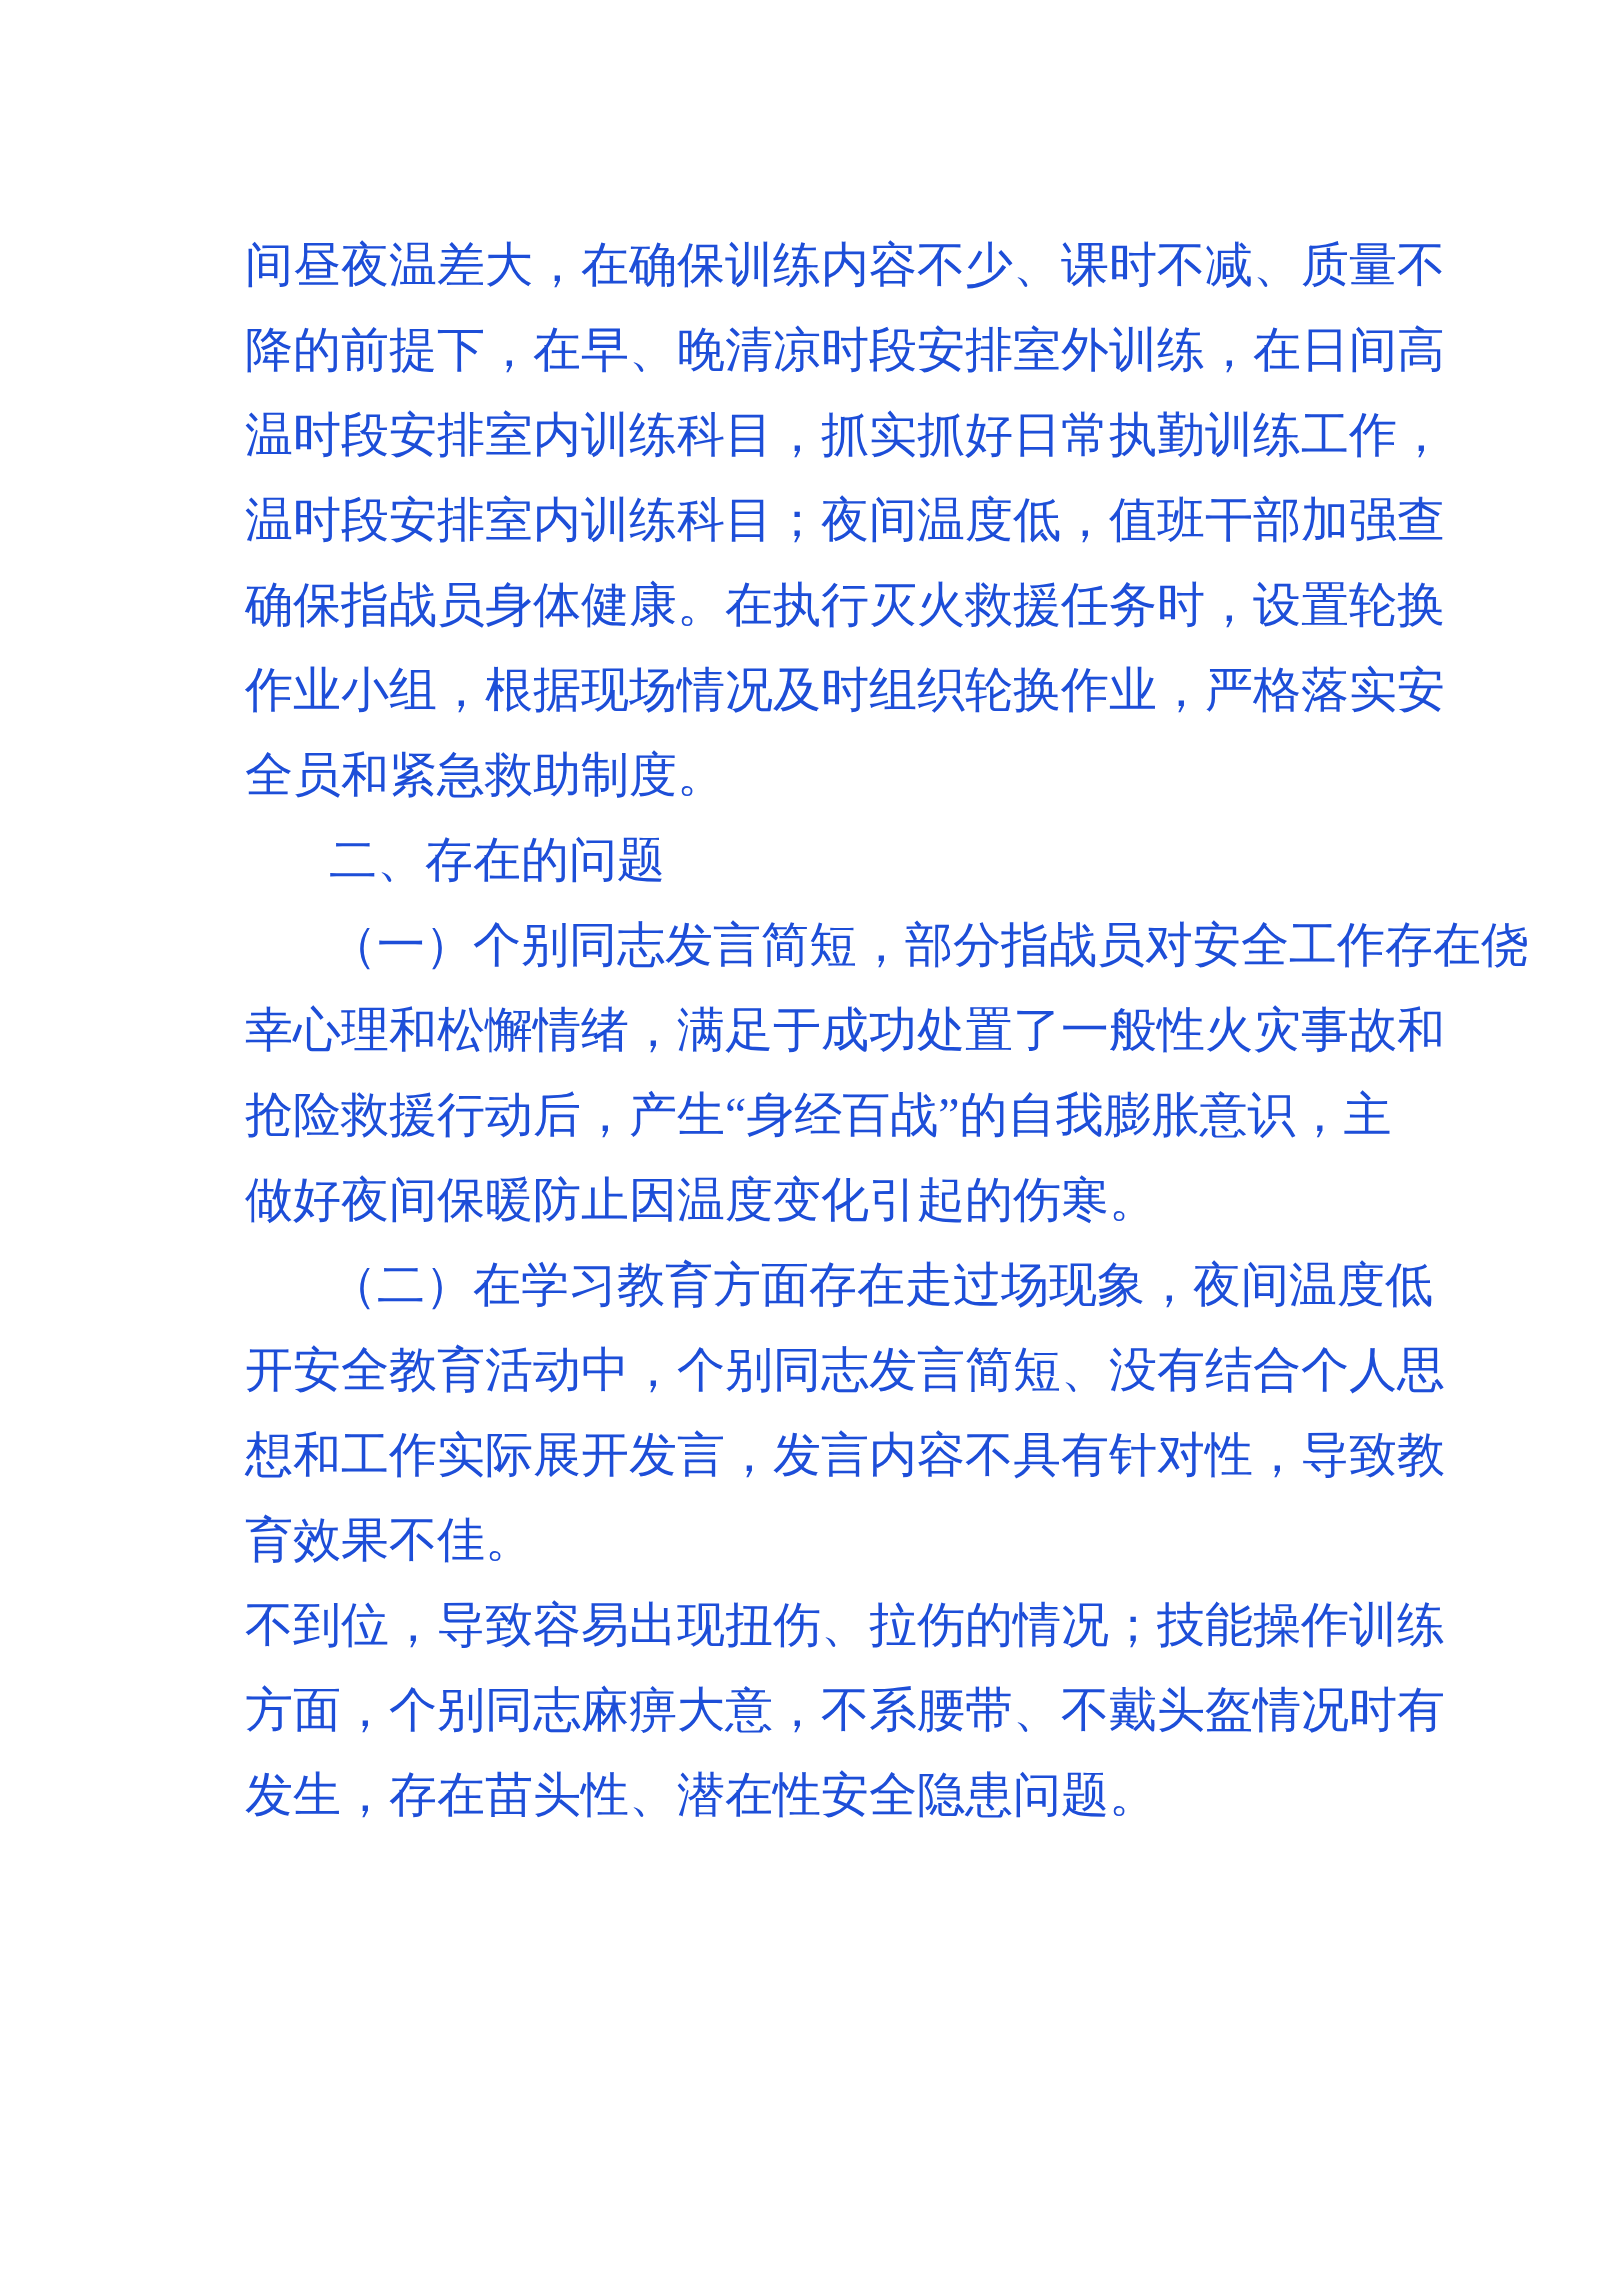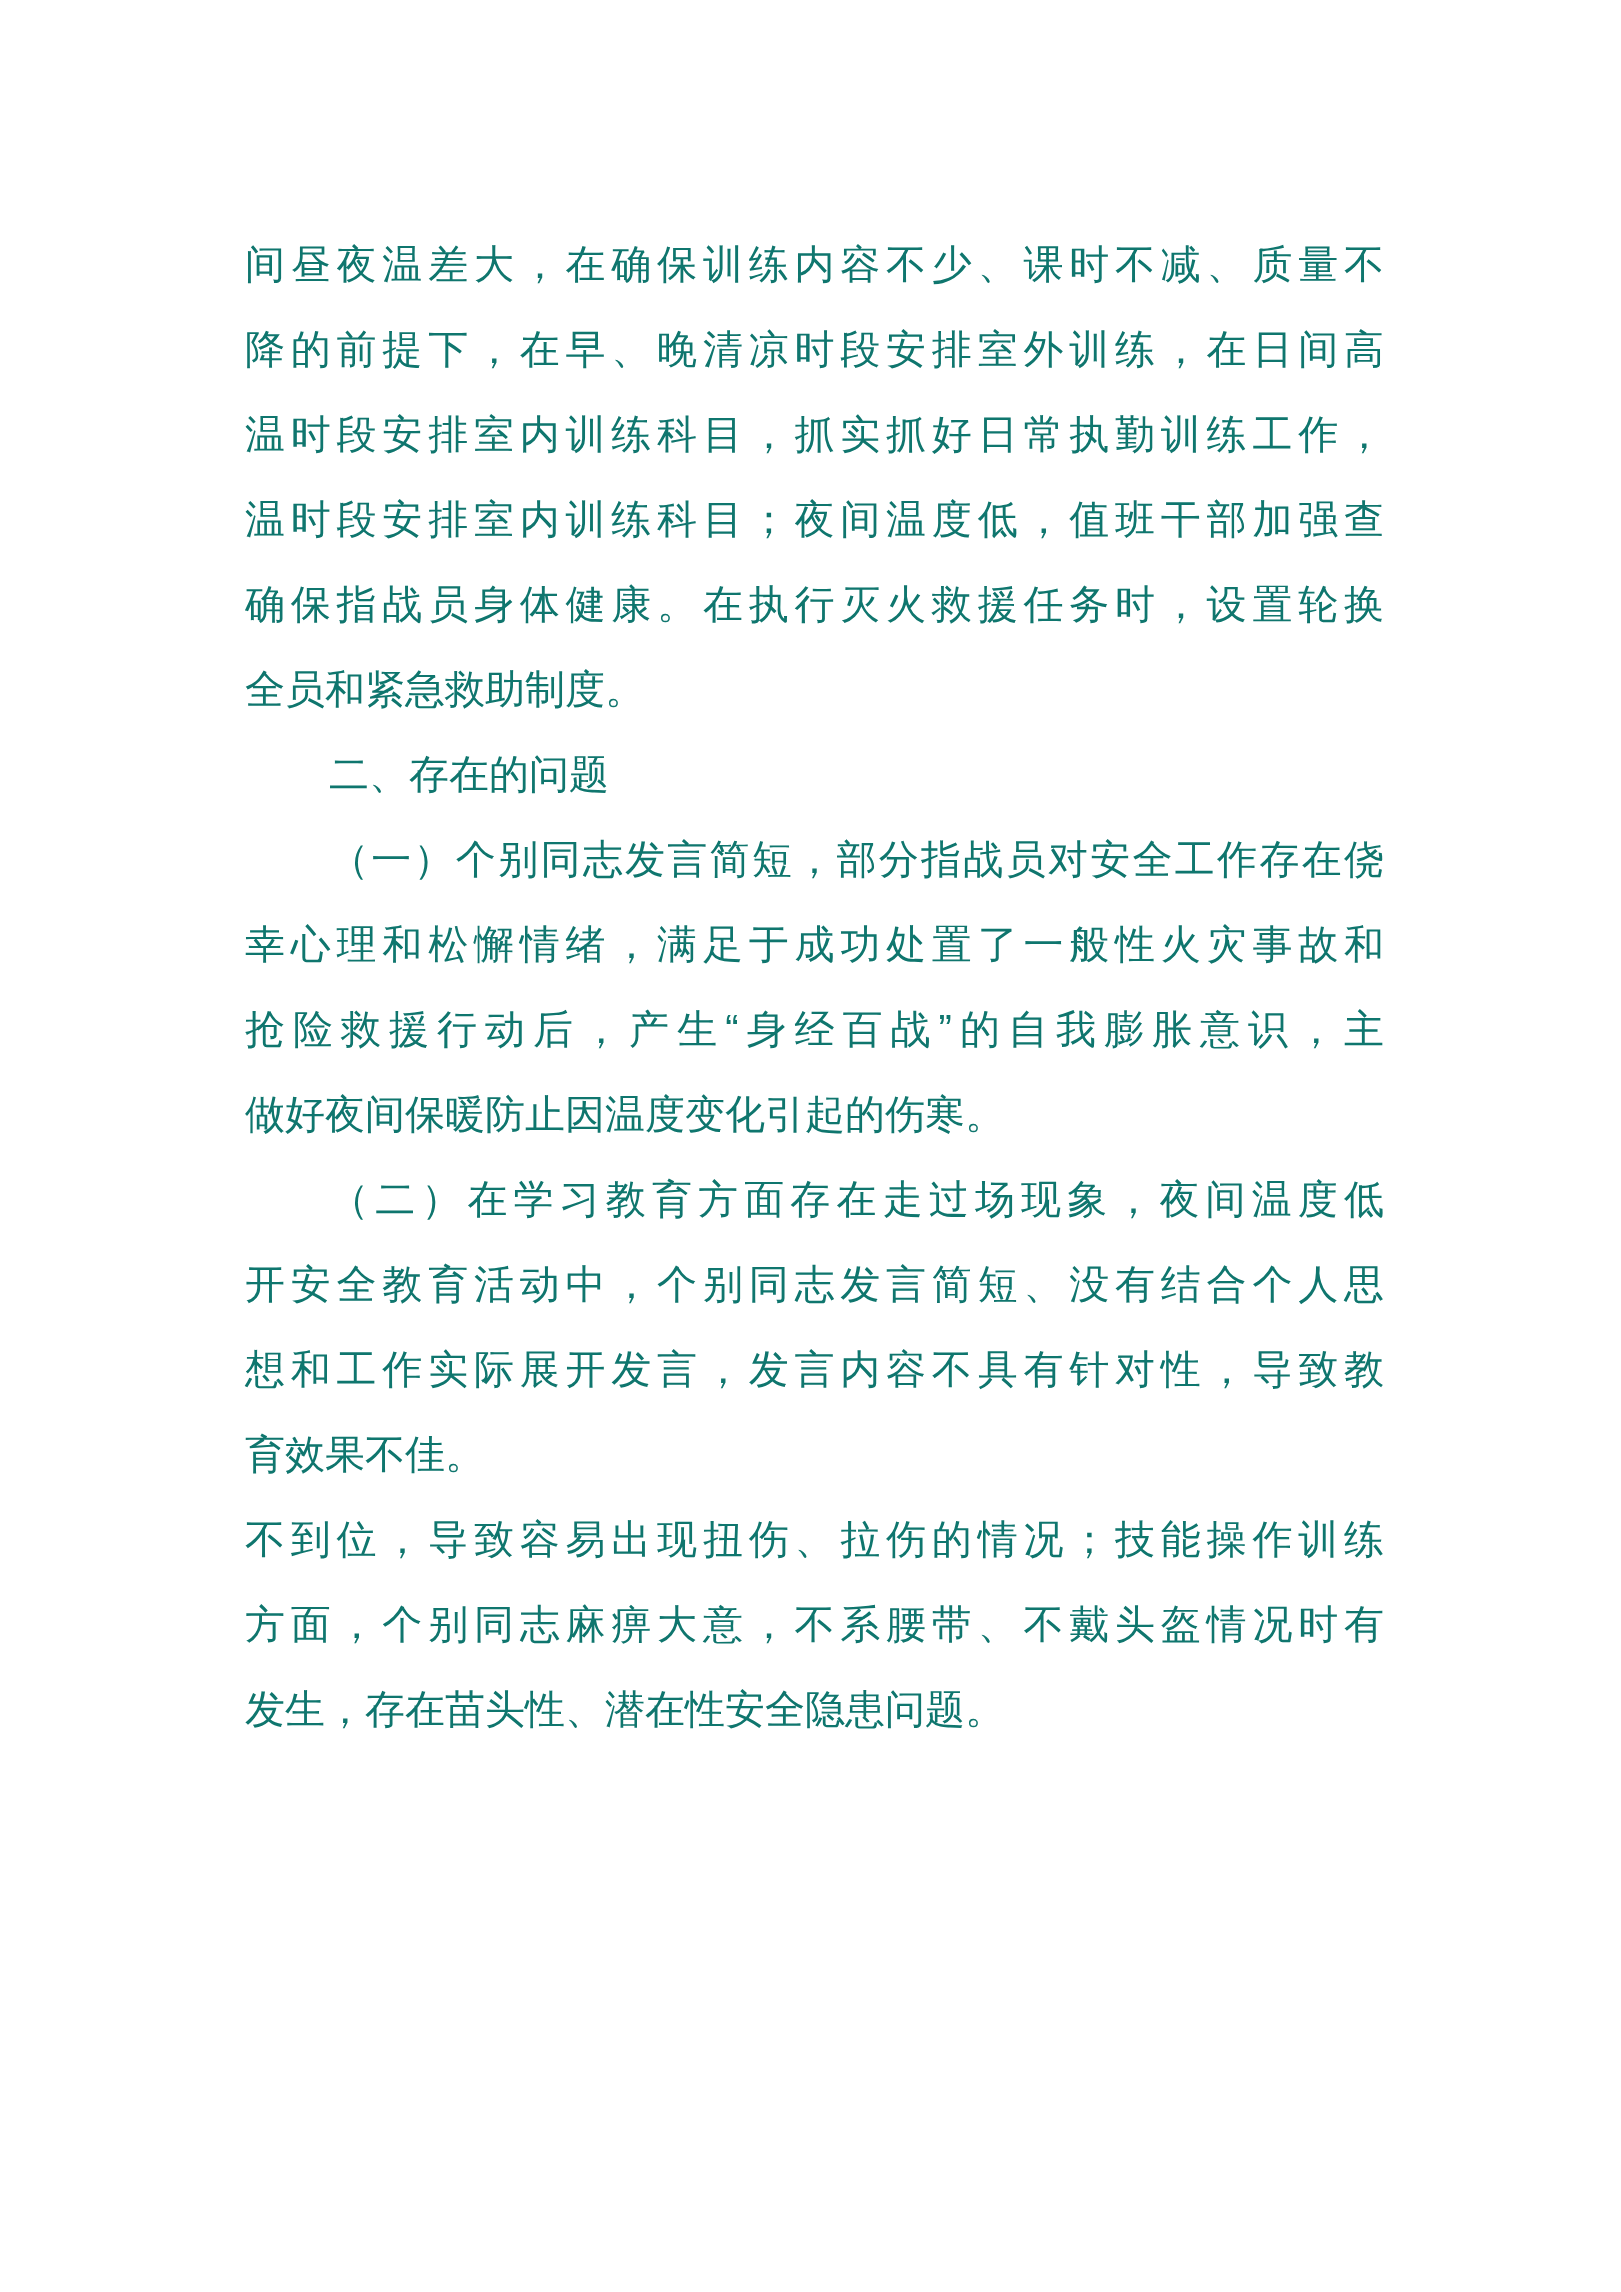--- a/index.html
+++ b/index.html
@@ -1,37 +1,38 @@
 <!DOCTYPE html>
 <html><head>
 <meta charset="utf-8">
 <style>
   html, body { margin: 0; padding: 0; background: #ffffff; }
   body { width: 1621px; height: 2293px; position: relative; overflow: hidden; }
   .page {
     position: absolute; left: 245px; top: 222px; width: 1139px;
-    font-family: Liberation Sans, sans-serif;
-    color: #0f766e; font-size: 40px; line-height: 85px;
+    font-family: Liberation Serif, serif;
+    color: #1d4ed8; font-size: 48px; line-height: 85px;
     text-align: justify; text-justify: inter-character;
   }
   .para { margin: 0; text-indent: 0; }
   .para.indent { text-indent: 84px; }
   .line { display: block; white-space: nowrap; text-align-last: justify; text-align: justify; }
   .line.last { text-align-last: left; }
 </style>
 </head>
 <body>
 
 <div class="page">
   <div class="para">
     <span class="line">间昼夜温差大，在确保训练内容不少、课时不减、质量不</span>
     <span class="line">降的前提下，在早、晚清凉时段安排室外训练，在日间高</span>
     <span class="line">温时段安排室内训练科目，抓实抓好日常执勤训练工作，</span>
     <span class="line">温时段安排室内训练科目；夜间温度低，值班干部加强查</span>
     <span class="line">确保指战员身体健康。在执行灭火救援任务时，设置轮换</span>
+    <span class="line">作业小组，根据现场情况及时组织轮换作业，严格落实安</span>
     <span class="line last">全员和紧急救助制度。</span>
   </div>
 
   <div class="para indent">
     <span class="line last">二、存在的问题</span>
   </div>
 
   <div class="para indent">
     <span class="line">（一）个别同志发言简短，部分指战员对安全工作存在侥</span>
     <span class="line" style="text-indent:0">幸心理和松懈情绪，满足于成功处置了一般性火灾事故和</span>

